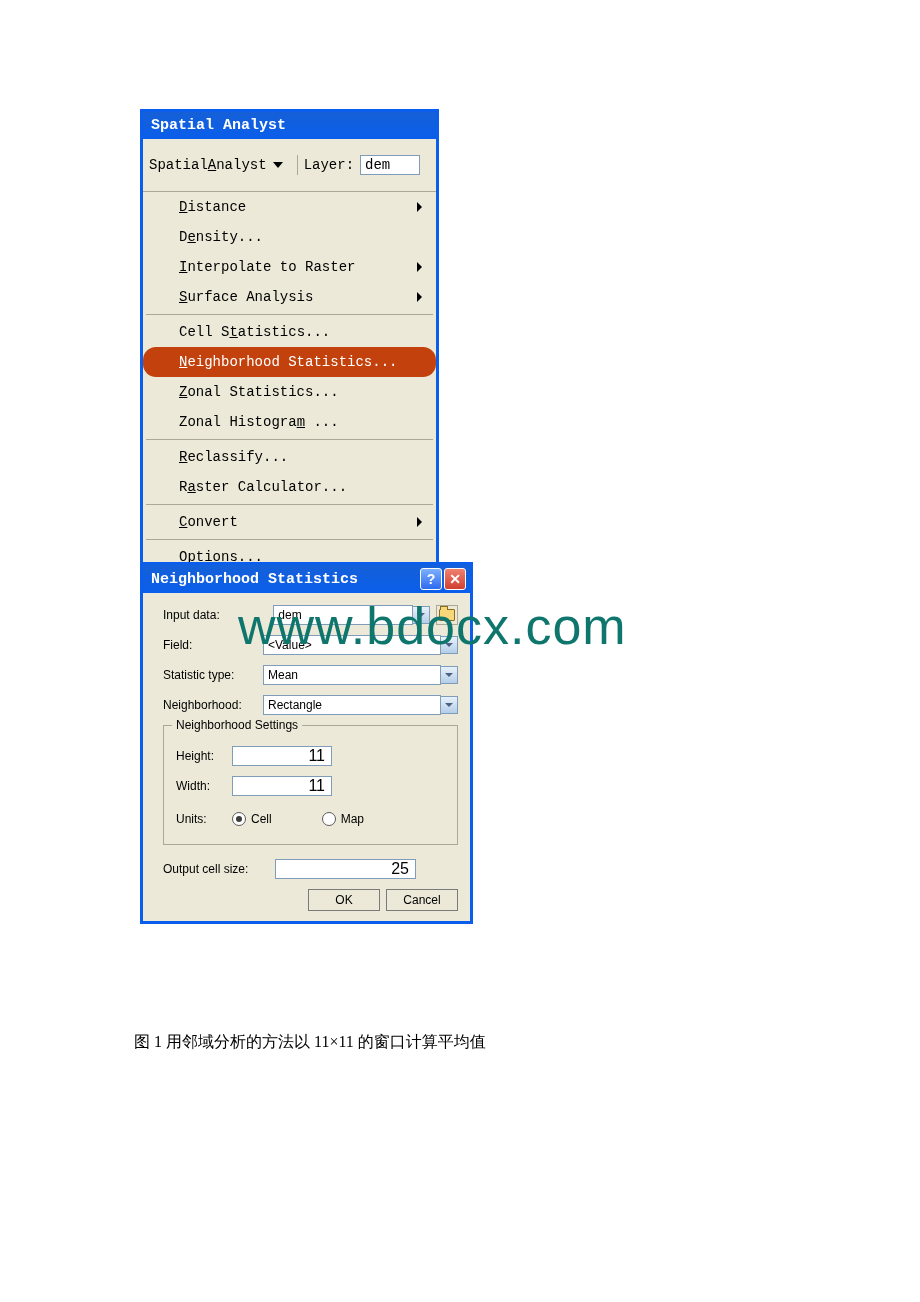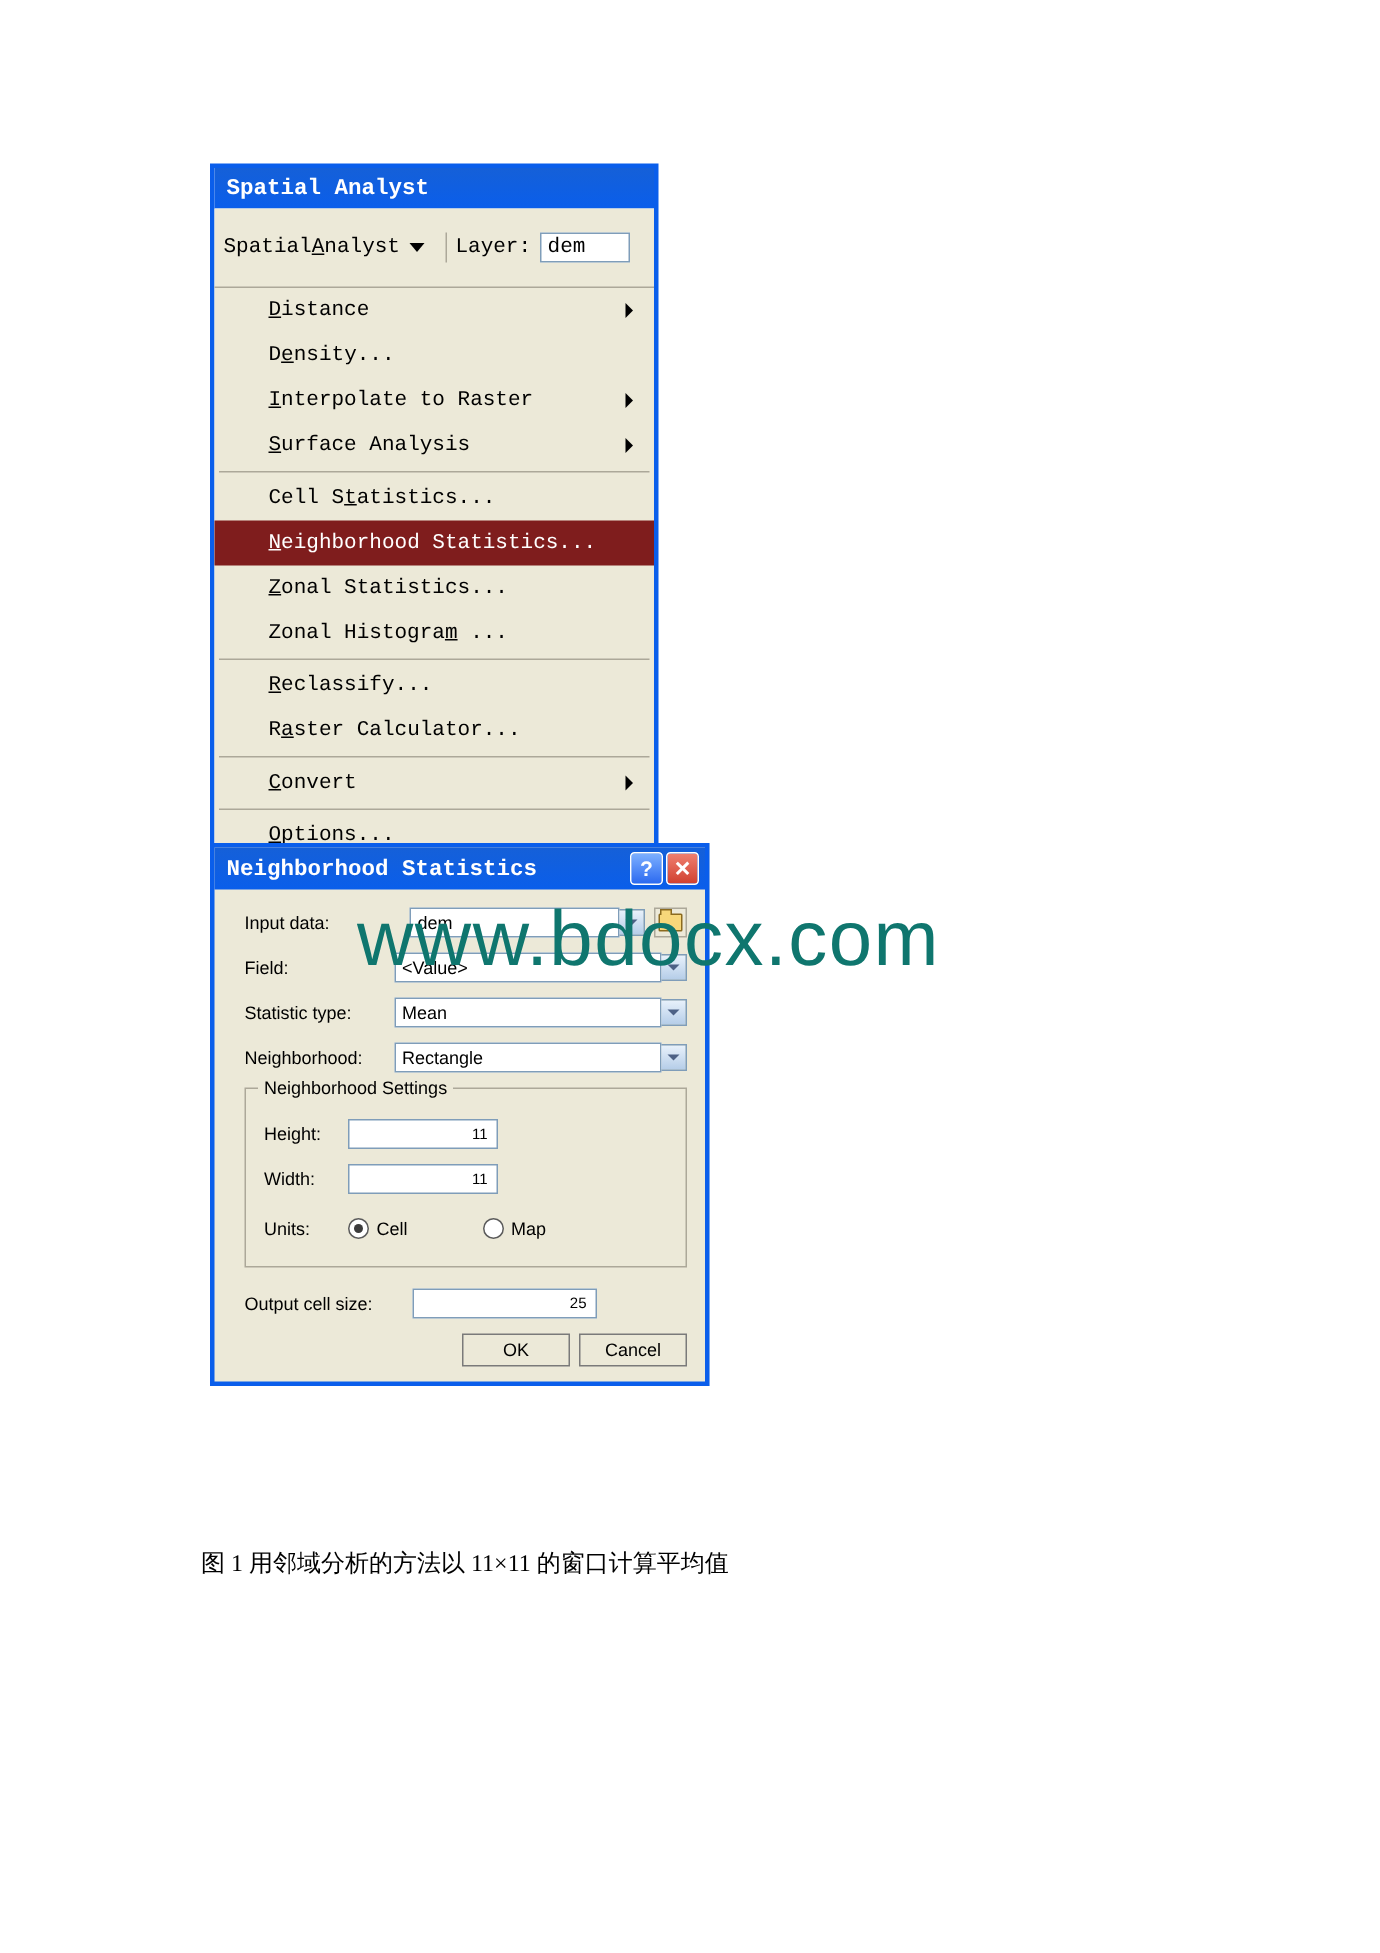--- a/index.html
+++ b/index.html
@@ -81,22 +81,23 @@
 
   .menu-item {
     padding: 7px 10px 7px 36px;
     position: relative;
     display: flex;
     align-items: center;
     justify-content: space-between;
   }
 
   .menu-item.highlighted {
-    background: #7f1d1d;
+    background: #c2410c;
     color: #ffffff;
+    border-radius: 13px;
   }
 
   .menu-divider {
     border-top: 1px solid #aca899;
     margin: 2px 3px;
   }
 
   .submenu-arrow {
     width: 0; height: 0;
     border-top: 5px solid transparent;
@@ -260,21 +261,21 @@
   .fs-label { width: 56px; }
 
   .num-input {
     border: 1px solid #7f9db9;
     background: #fff;
     width: 100px;
     height: 20px;
     text-align: right;
     padding: 0 6px;
     box-sizing: border-box;
-    font-size: 10px;
+    font-size: 16px;
   }
 
   .radio-row {
     display: flex;
     align-items: flex-end;
     margin-top: 16px;
   }
 
   .radio {
     width: 12px; height: 12px;
@@ -472,21 +473,21 @@
         <span class="fs-label">Units:</span>
         <span class="radio checked"></span>
         <span class="radio-label">Cell</span>
         <span class="radio"></span>
         <span>Map</span>
       </div>
     </div>
 
     <div class="output-row">
       <span class="output-label">Output cell size:</span>
-      <input class="num-input" style="width: 123px;" value="25">
+      <input class="num-input" style="width: 141px;" value="25">
     </div>
 
 
     <div class="btn-row">
       <button class="btn">OK</button>
       <button class="btn">Cancel</button>
     </div>
 
   </div>
 </div>

